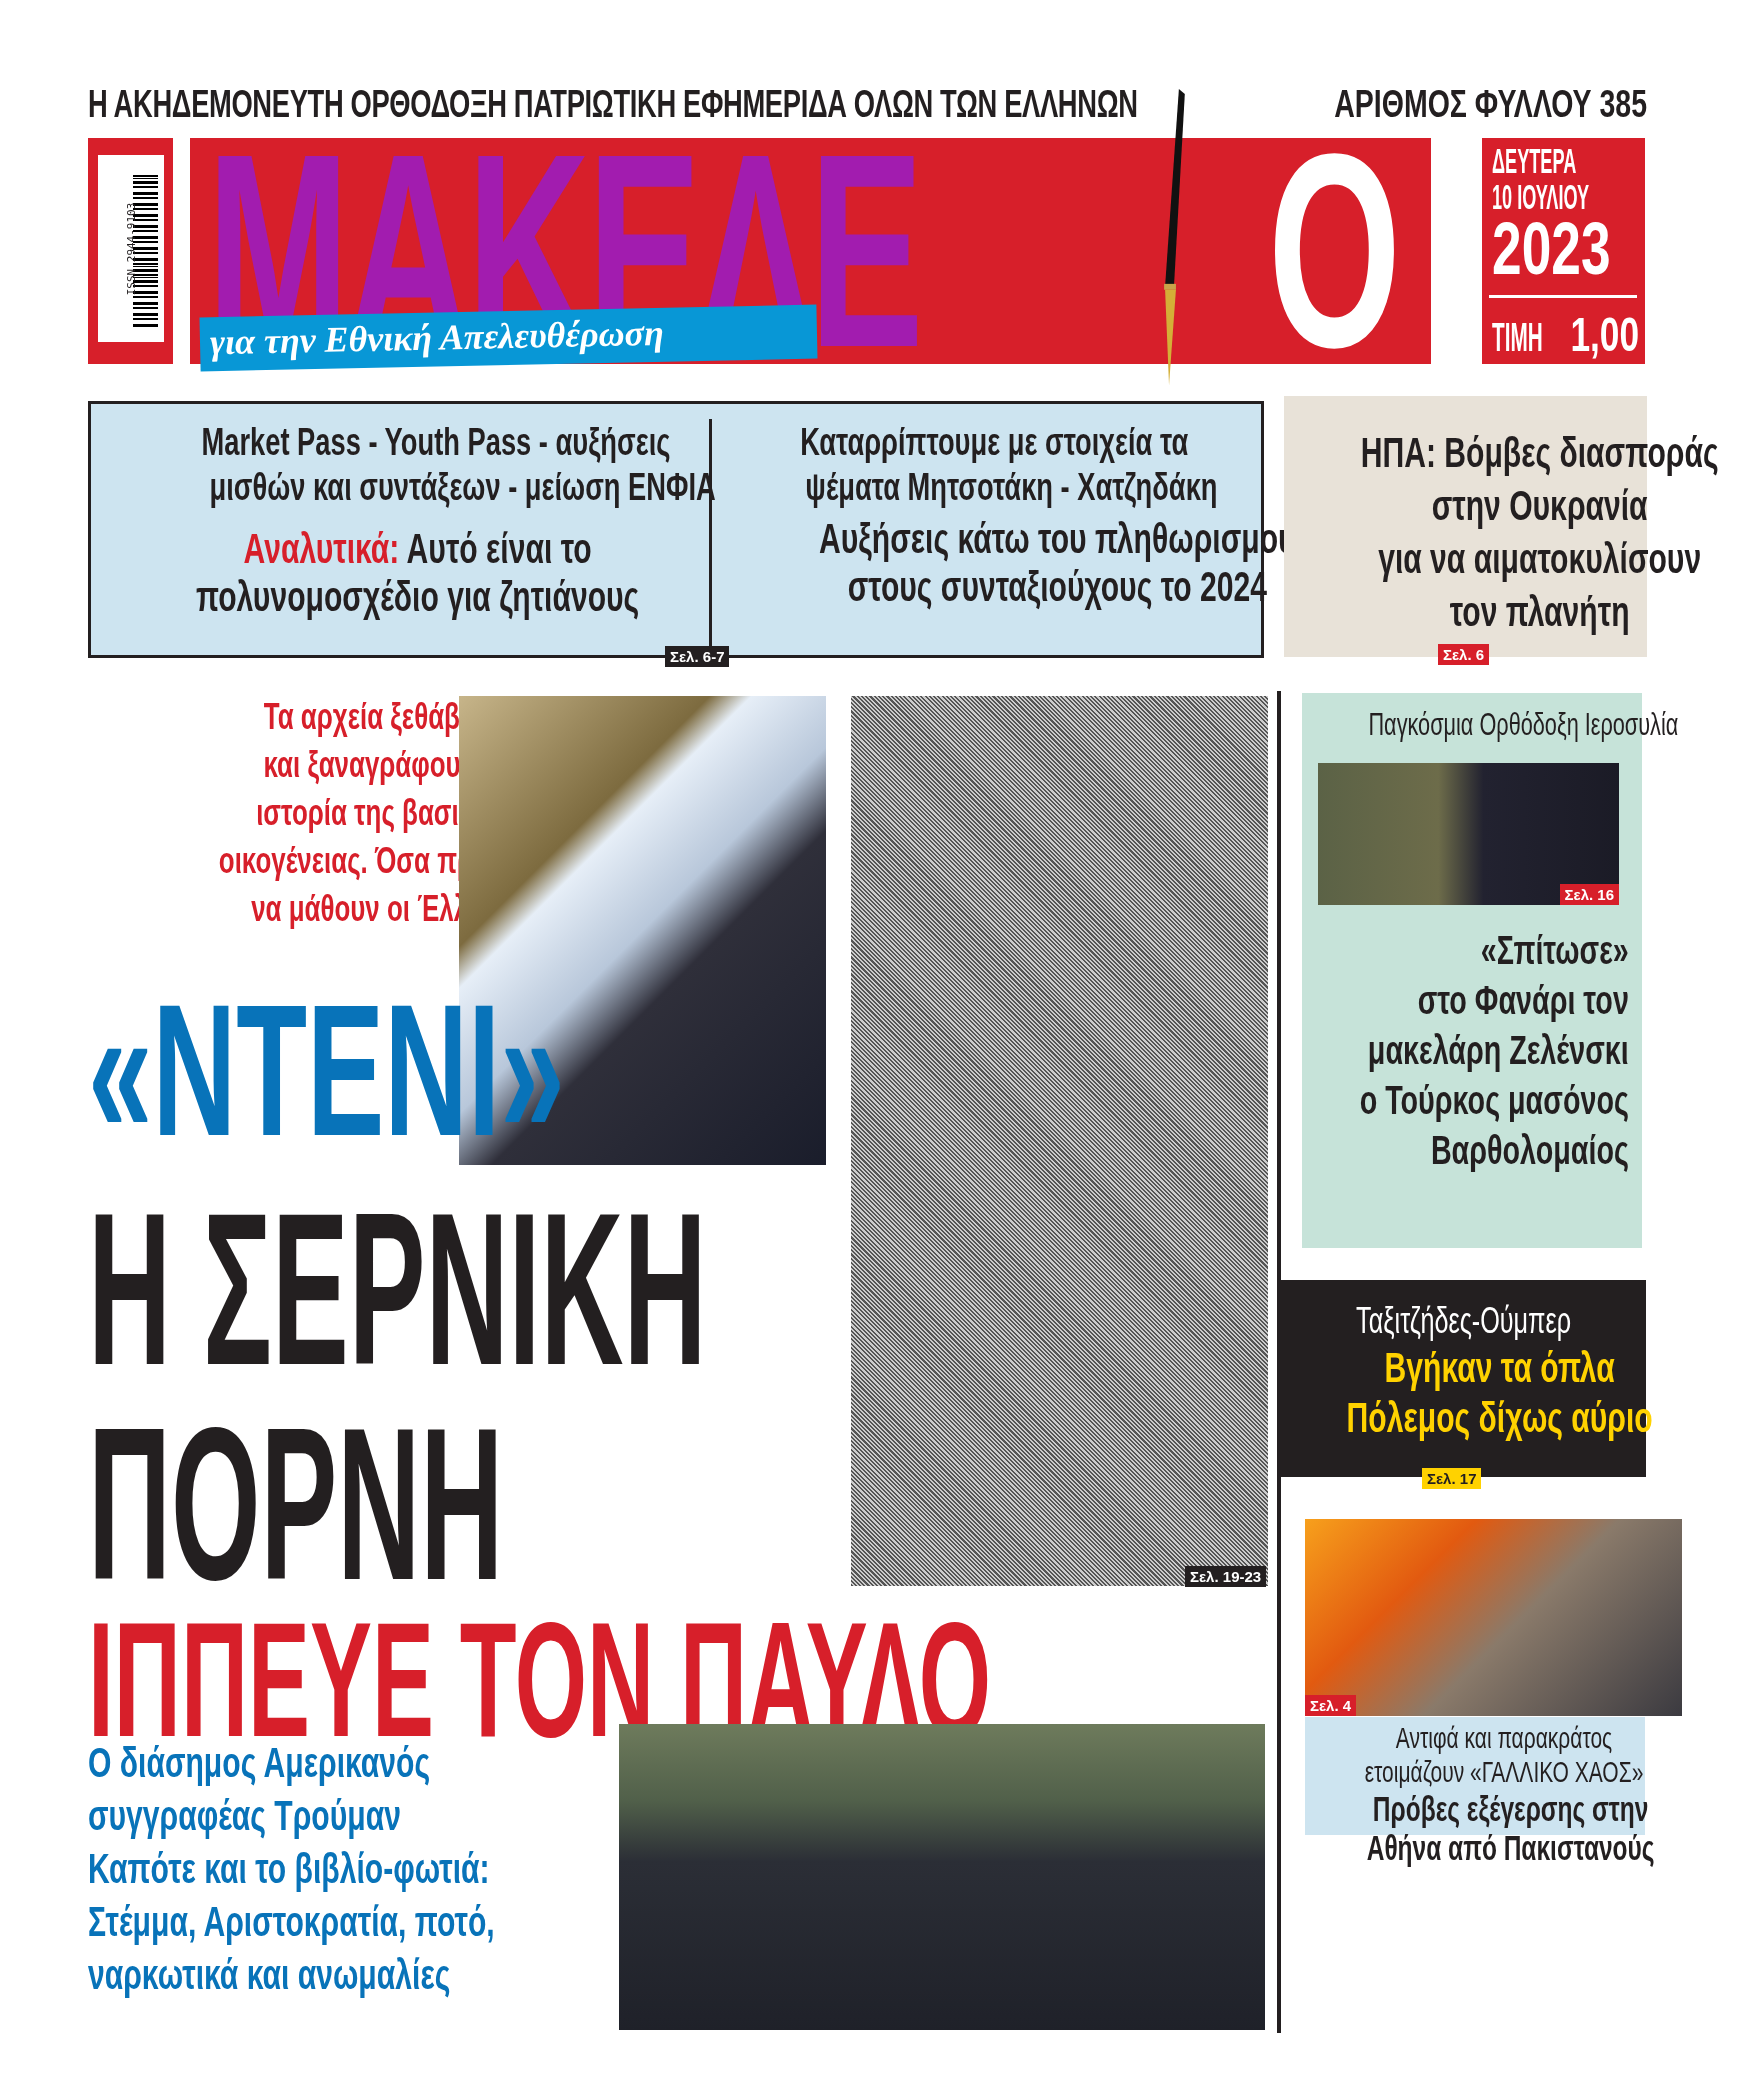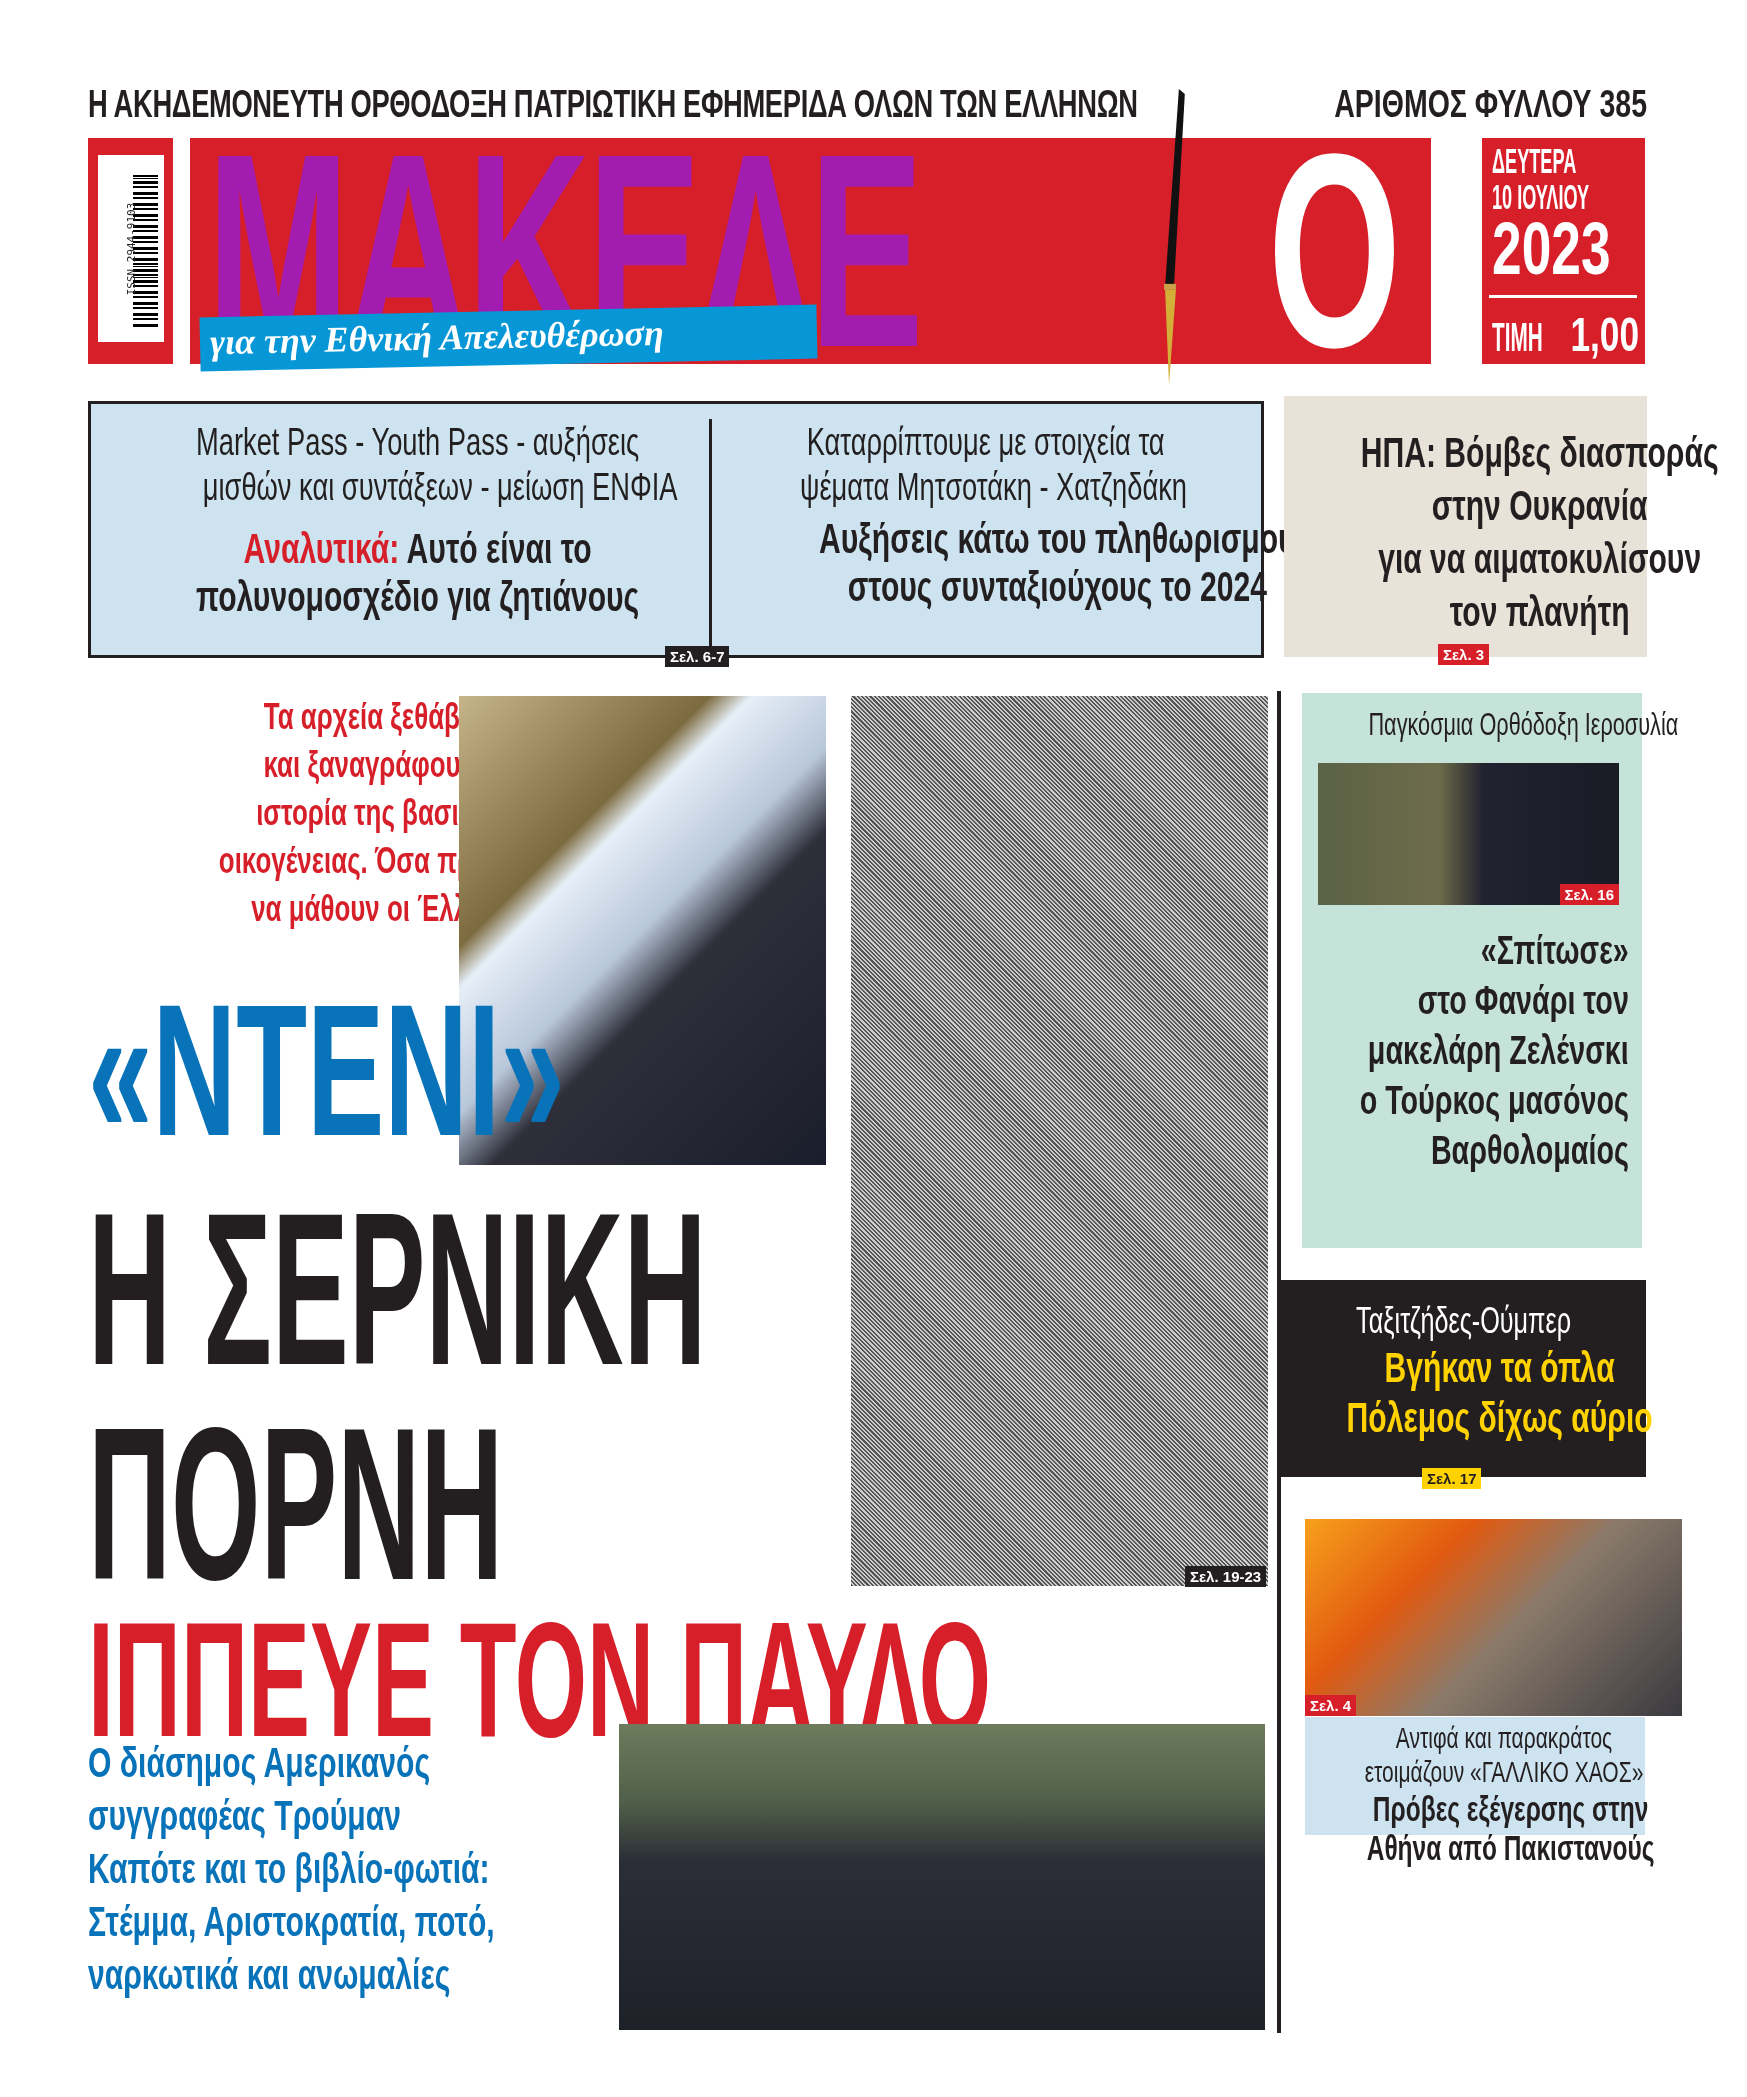--- a/index.html
+++ b/index.html
@@ -30,21 +30,21 @@
   .date-box .yr{position:absolute;left:10px;top:74px;font-weight:900;font-size:74px;line-height:74px;}
   .date-box .yr span{display:inline-block;transform:scaleX(0.72);transform-origin:left top;}
   .date-box .rule{position:absolute;left:7.4px;top:157px;width:148px;height:2.5px;background:#fff;}
   .date-box .price{position:absolute;left:10px;top:168px;font-weight:700;font-size:40px;white-space:nowrap;}
   .date-box .price span{display:inline-block;transform:scaleX(0.72);transform-origin:left top;}
   .date-box .price b{font-size:49px;}
   
   .topbox{left:88px;top:401px;width:1176px;height:257px;background:#cde4f0;border:3px solid #231f20;box-sizing:border-box;}
   .topbox .divider{position:absolute;left:618px;top:15px;width:2.5px;height:227px;background:#231f20;}
   .tcol{position:absolute;top:15px;text-align:center;}
-  .tcol .light{font-size:39px;line-height:45px;font-weight:400;}
+  .tcol .light{font-size:39px;line-height:45px;font-weight:700;}
   .tcol .heavy{font-size:43px;line-height:48px;font-weight:900;margin-top:15px;}
   .sq{display:inline-block;transform:scaleX(0.7);transform-origin:center top;white-space:nowrap;}
   .red{color:#d71f2a;}
   .page-ref{background:#231f20;color:#fff;font-weight:700;font-size:15px;padding:2px 5px;white-space:nowrap;}
   .page-ref.redbg{background:#d71f2a;}
   .page-ref.yellow{background:#ffd200;color:#231f20;}
   .beige{left:1284px;top:396px;width:363px;height:261px;background:#e8e2d8;text-align:center;}
   .beige .heavy{font-size:43px;line-height:53px;font-weight:900;margin-top:30px;}
   
   .kicker{left:88px;top:693px;width:365px;text-align:right;color:#d71f2a;font-weight:900;font-size:37px;line-height:48px;}
@@ -127,21 +127,21 @@
 <div class="abs page-ref" style="left:665px;top:646px;">Σελ. 6-7</div>
 
 <div class="abs beige">
   <div class="heavy"><span class="sq">
     <span>ΗΠΑ: Βόμβες διασποράς</span><br>
     <span>στην Ουκρανία</span><br>
     <span>για να αιματοκυλίσουν</span><br>
     <span>τον πλανήτη</span>
   </span></div>
 </div>
-<div class="abs page-ref redbg" style="left:1438px;top:644px;">Σελ. 3</div>
+<div class="abs page-ref redbg" style="left:1438px;top:644px;">Σελ. 6</div>
 
 <div class="abs kicker">
   <span class="sq">
     <span>Τα αρχεία ξεθάβονται</span><br>
     <span>και ξαναγράφουν την</span><br>
     <span>ιστορία της βασιλικής</span><br>
     <span>οικογένειας. Όσα πρέπει</span><br>
     <span>να μάθουν οι Έλληνες</span>
   </span>
 </div>

